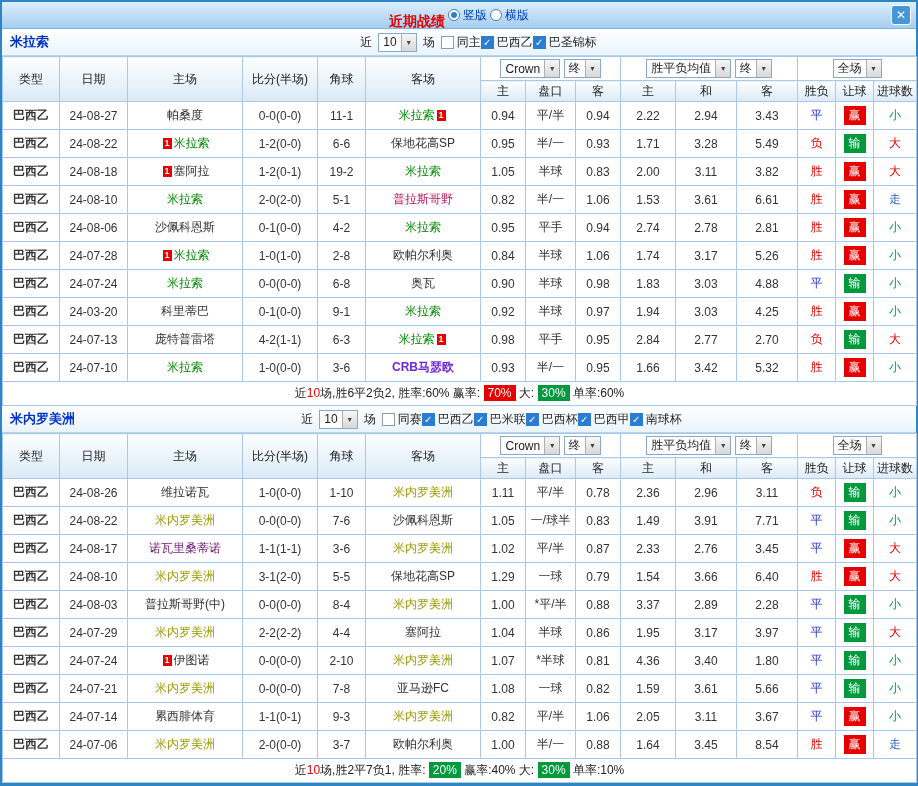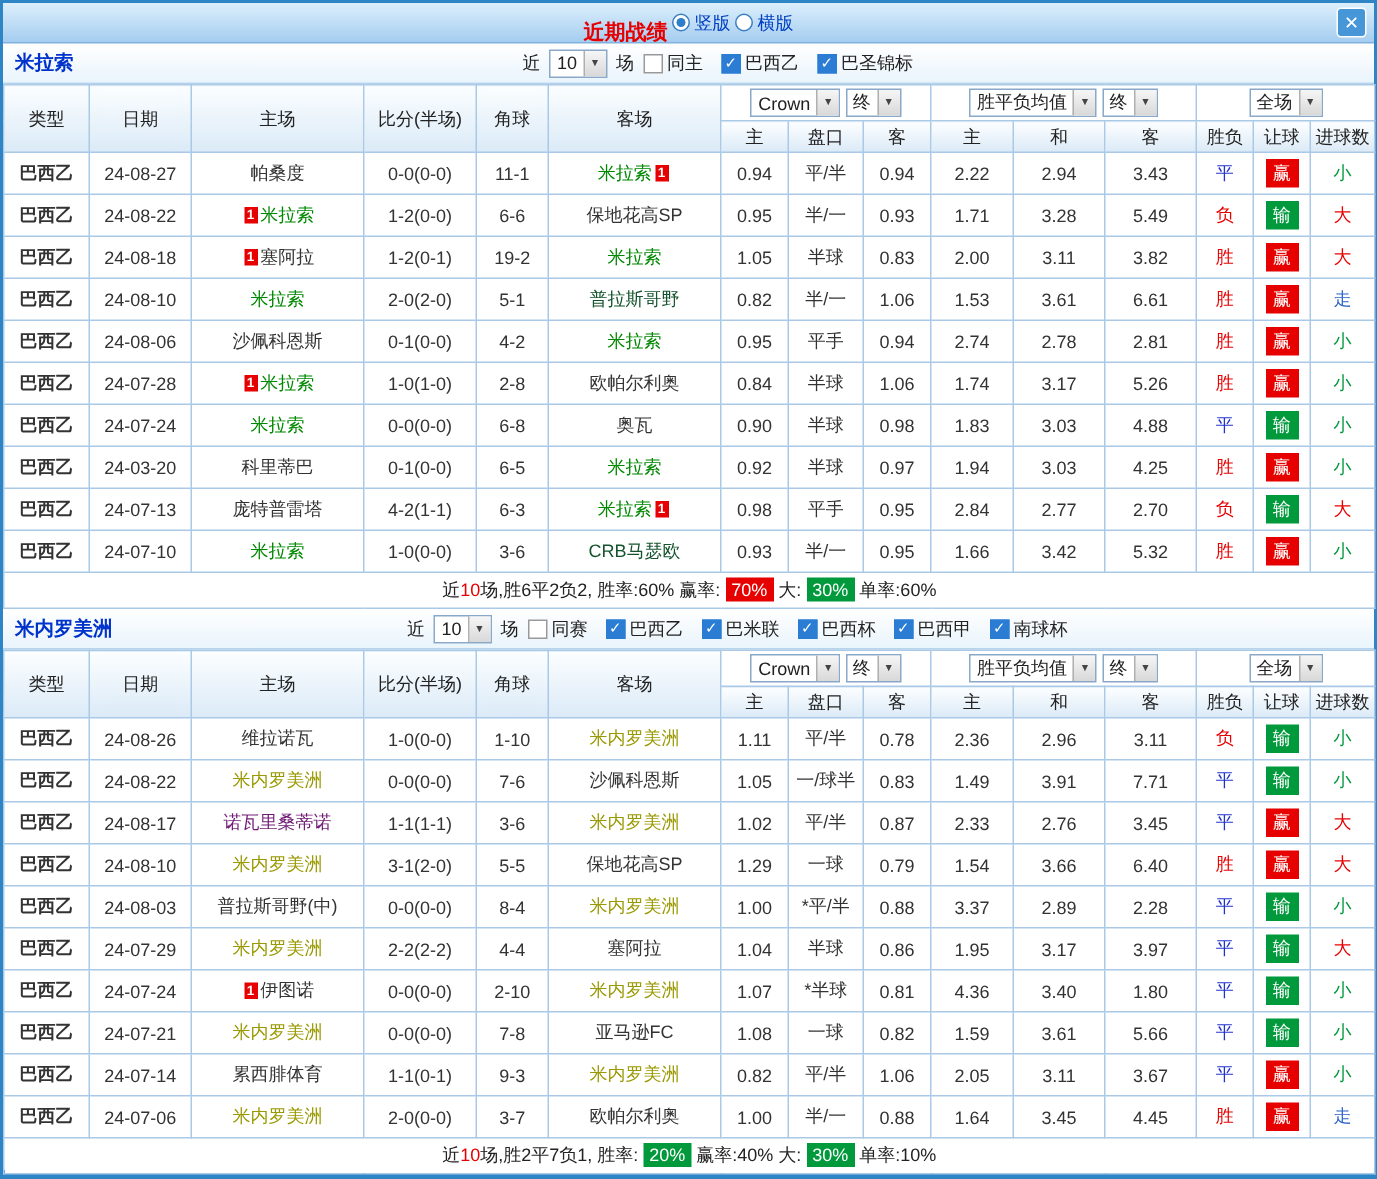--- a/index.html
+++ b/index.html
@@ -36,21 +36,21 @@
     color:#fff; text-align:center; line-height:18px; font-size:12px; font-weight:bold; cursor:pointer;
   }
   
   .section-header {
     height:27px; display:flex; align-items:center; padding:0 8px;
     background:linear-gradient(180deg,#ffffff,#e9f4fc);
     border-bottom:1px solid #b6d4ec;
   }
   .team-name { color:#0033cc; font-weight:bold; font-size:13px; }
   .filter-group { display:flex; align-items:center; gap:6px; margin:0 auto; color:#222; white-space:nowrap; }
-  .cb-group { display:inline-flex; align-items:center; gap:12px; }
+  .cb-group { display:inline-flex; align-items:center; gap:0; }
   .cb-item { display:inline-flex; align-items:center; gap:3px; cursor:pointer; }
   .cb {
     width:13px; height:13px; border:1px solid #999; background:#fff;
     display:inline-block; font-size:10px; line-height:11px; text-align:center; color:#fff;
   }
   .cb.on { background:#2b7cd3; border-color:#2b7cd3; }
   
   .mini-select {
     display:inline-flex; align-items:center; height:19px;
     border:1px solid #8aa8c8; background:#fff; cursor:pointer; vertical-align:middle;
@@ -249,21 +249,21 @@
             <td style="color: rgb(230, 0, 0);">胜</td>
             <td><span class="spread-badge" style="background: rgb(230, 0, 0);">赢</span></td>
             <td style="color: rgb(230, 0, 0);">大</td>
           </tr>
           <tr>
             <td class="type-col">巴西乙</td>
             <td>24-08-10</td>
             <td><span style="color: rgb(0, 136, 0);">米拉索</span></td>
             <td class="score-txt">2-0(2-0)</td>
             <td>5-1</td>
-            <td><span style="color: #14532d;">普拉斯哥野</span></td>
+            <td><span style="color: #be185d;">普拉斯哥野</span></td>
             <td class="odds-red">0.82</td>
             <td class="hcp-txt">半/一</td>
             <td class="odds-red">1.06</td>
             <td class="eu-txt">1.53</td>
             <td class="eu-txt">3.61</td>
             <td class="eu-txt">6.61</td>
             <td style="color: rgb(230, 0, 0);">胜</td>
             <td><span class="spread-badge" style="background: rgb(230, 0, 0);">赢</span></td>
             <td style="color: rgb(46, 100, 200);">走</td>
           </tr>
@@ -316,21 +316,21 @@
             <td class="eu-txt">4.88</td>
             <td style="color: rgb(34, 51, 204);">平</td>
             <td><span class="spread-badge" style="background: rgb(0, 153, 60);">输</span></td>
             <td style="color: rgb(0, 153, 60);">小</td>
           </tr>
           <tr>
             <td class="type-col">巴西乙</td>
             <td>24-03-20</td>
             <td><span style="color: rgb(51, 51, 51);">科里蒂巴</span></td>
             <td class="score-txt">0-1(0-0)</td>
-            <td>6-5</td>
+            <td>9-1</td>
             <td><span style="color: rgb(0, 136, 0);">米拉索</span></td>
             <td class="odds-red">0.92</td>
             <td class="hcp-txt">半球</td>
             <td class="odds-red">0.97</td>
             <td class="eu-txt">1.94</td>
             <td class="eu-txt">3.03</td>
             <td class="eu-txt">4.25</td>
             <td style="color: rgb(230, 0, 0);">胜</td>
             <td><span class="spread-badge" style="background: rgb(230, 0, 0);">赢</span></td>
             <td style="color: rgb(0, 153, 60);">小</td>
@@ -351,21 +351,21 @@
             <td style="color: rgb(230, 0, 0);">负</td>
             <td><span class="spread-badge" style="background: rgb(0, 153, 60);">输</span></td>
             <td style="color: rgb(230, 0, 0);">大</td>
           </tr>
           <tr>
             <td class="type-col">巴西乙</td>
             <td>24-07-10</td>
             <td><span style="color: rgb(0, 136, 0);">米拉索</span></td>
             <td class="score-txt">1-0(0-0)</td>
             <td>3-6</td>
-            <td><span style="color: #14532d;">CRB马瑟欧</span></td>
+            <td><span style="color: #6d28d9; font-weight: bold;">CRB马瑟欧</span></td>
             <td class="odds-red">0.93</td>
             <td class="hcp-txt">半/一</td>
             <td class="odds-red">0.95</td>
             <td class="eu-txt">1.66</td>
             <td class="eu-txt">3.42</td>
             <td class="eu-txt">5.32</td>
             <td style="color: rgb(230, 0, 0);">胜</td>
             <td><span class="spread-badge" style="background: rgb(230, 0, 0);">赢</span></td>
             <td style="color: rgb(0, 153, 60);">小</td>
           </tr>
@@ -640,21 +640,21 @@
             <td>24-07-06</td>
             <td><span style="color: rgb(153, 153, 0);">米内罗美洲</span></td>
             <td class="score-txt">2-0(0-0)</td>
             <td>3-7</td>
             <td><span style="color: rgb(51, 51, 51);">欧帕尔利奥</span></td>
             <td class="odds-red">1.00</td>
             <td class="hcp-txt">半/一</td>
             <td class="odds-red">0.88</td>
             <td class="eu-txt">1.64</td>
             <td class="eu-txt">3.45</td>
-            <td class="eu-txt">4.45</td>
+            <td class="eu-txt">8.54</td>
             <td style="color: rgb(230, 0, 0);">胜</td>
             <td><span class="spread-badge" style="background: rgb(230, 0, 0);">赢</span></td>
             <td style="color: rgb(46, 100, 200);">走</td>
           </tr>
         </tbody>
       <tfoot>
         <tr>
             <td colspan="15" class="summary-cell"><span>近</span><span style="color: rgb(230, 0, 0);">10</span><span>场,胜2平7负1, 胜率: </span><span class="sum-badge" style="background: rgb(0, 153, 60);">20%</span><span> 赢率:40% 大: </span><span class="sum-badge" style="background: rgb(0, 153, 60);">30%</span><span> 单率:10%</span></td>
           </tr>
       </tfoot>

